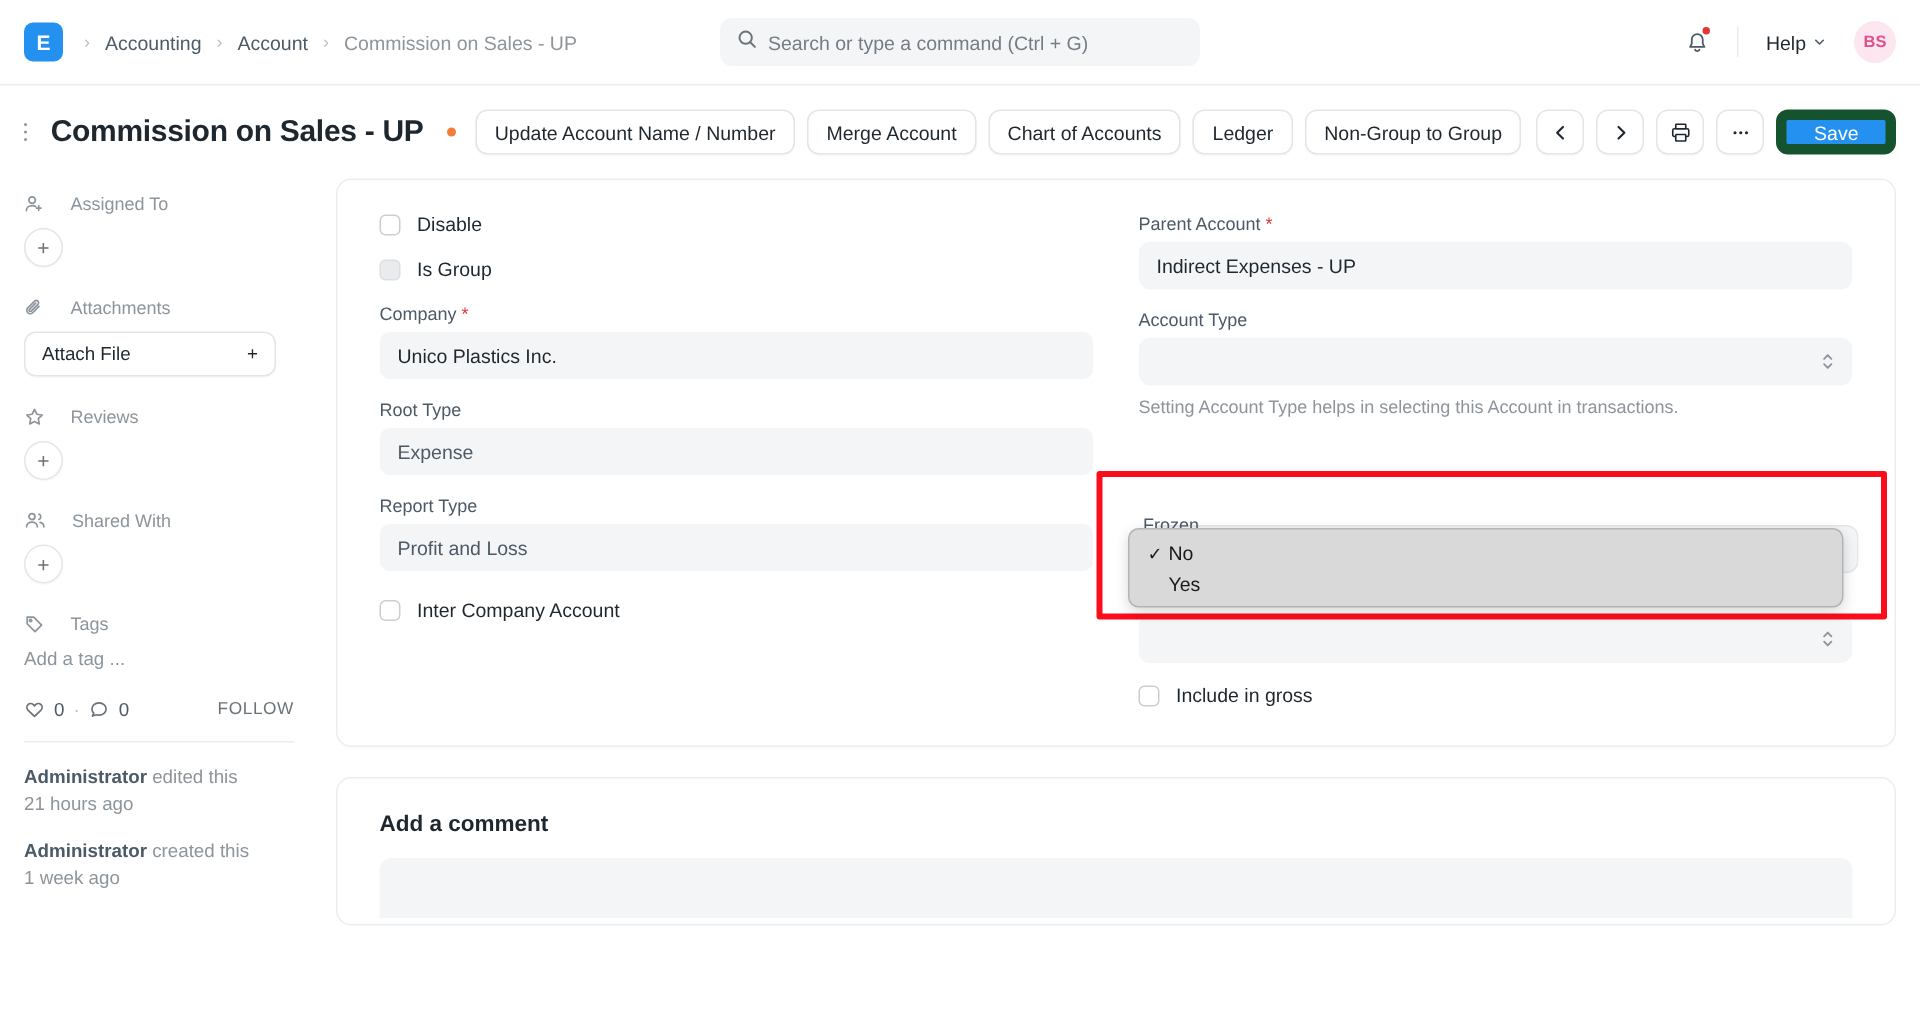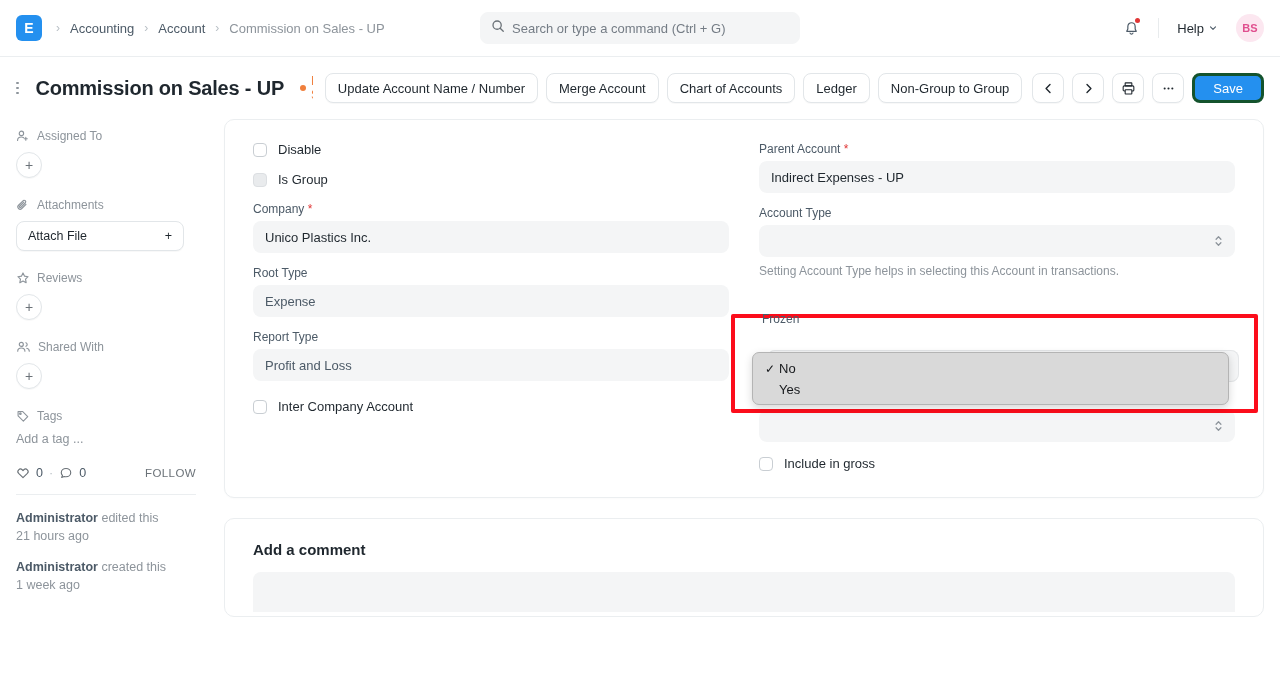--- a/index.html
+++ b/index.html
@@ -129,41 +129,41 @@
     width: 32px; height: 30px;
     border: 1px solid #e2e6e9;
     background: #fff;
     border-radius: 8px;
     display: flex; align-items: center; justify-content: center;
     box-shadow: 0 1px 1px rgba(0,0,0,0.03);
   }
   .btn-primary {
     height: 30px;
     background: #2490ef;
-    border: 3px solid #14532d;
+    border: 7px solid #14532d;
     color: #fff;
     border-radius: 8px;
     font-size: 13px; font-weight: 500;
     padding: 0 18px;
     display: flex; align-items: center;
     font-family: inherit;
   }
 
   
   .body-wrap { display: flex; height: calc(688px - 57px - 62px); }
 
   
   .sidebar {
     width: 212px; flex: none;
     padding: 10px 16px 0 16px;
     font-size: 12px;
   }
   .side-sec { margin-bottom: 20px; }
   .side-head {
-    display: flex; align-items: center; gap: 7px;
+    display: flex; align-items: center; gap: 17px;
     color: #8d949b; font-size: 12px; font-weight: 500;
     margin-bottom: 9px;
   }
   .plus-circle {
     width: 26px; height: 26px; border-radius: 50%;
     border: 1px solid #e2e6e9; background: #fff;
     display: flex; align-items: center; justify-content: center;
     color: #6b7278; font-size: 14px; line-height: 1;
     box-shadow: 0 1px 1px rgba(0,0,0,0.03);
   }
@@ -235,21 +235,21 @@
   .hl-box {
     position: absolute;
     left: 731px; top: 314px;
     width: 527px; height: 99px;
     border: 4px solid #fc0d1b;
     border-radius: 2px;
     pointer-events: none;
     z-index: 30;
   }
   .frozen-label {
-    position: absolute; left: 762px; top: 312px;
+    position: absolute; left: 762px; top: 343px;
     font-size: 12px; color: #4c5a67; z-index: 31;
   }
   .frozen-select {
     position: absolute; left: 767px; top: 350px;
     width: 472px; height: 32px;
     background: #f4f5f6; border-radius: 8px; z-index: 29;
     box-shadow: inset 0 0 0 1px #e4e6e8;
   }
   .dropdown {
     position: absolute;

